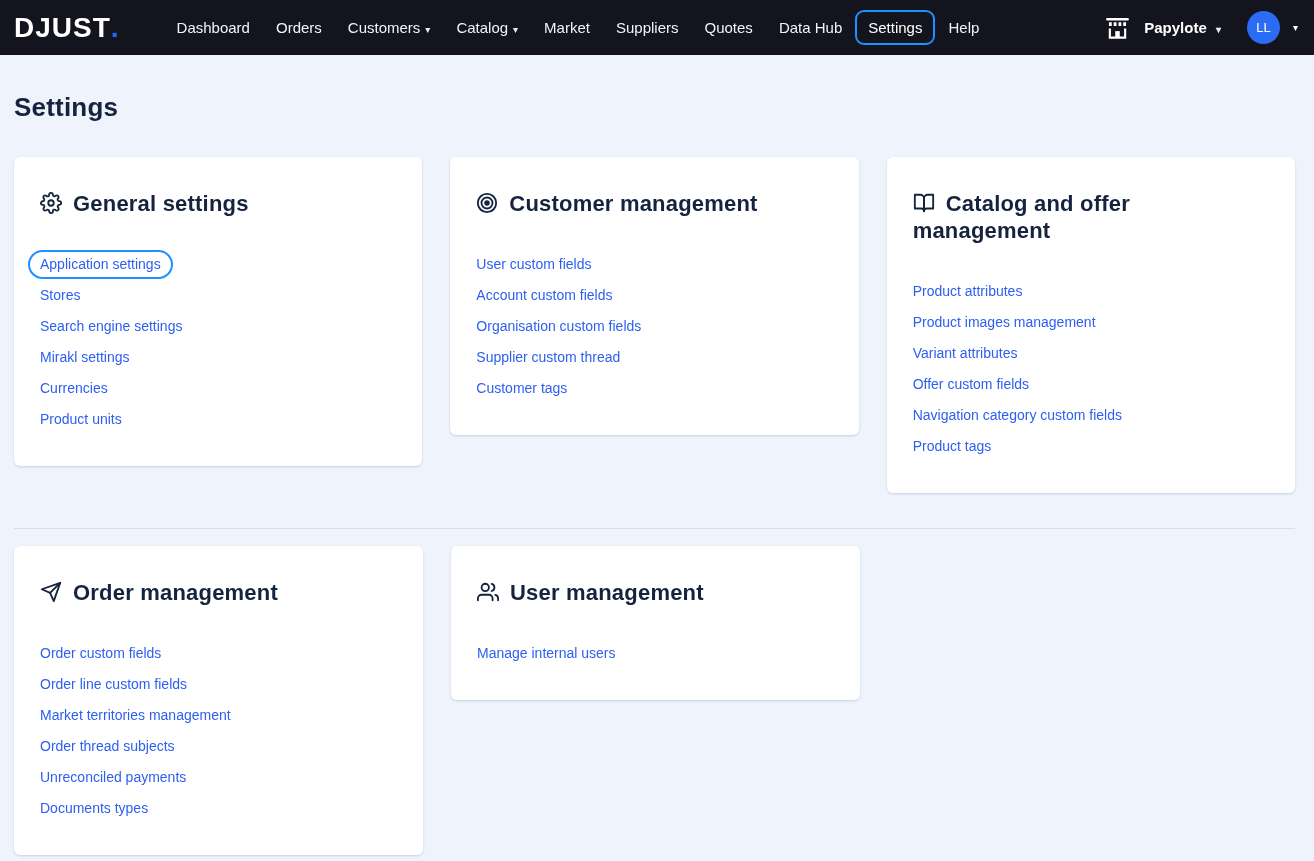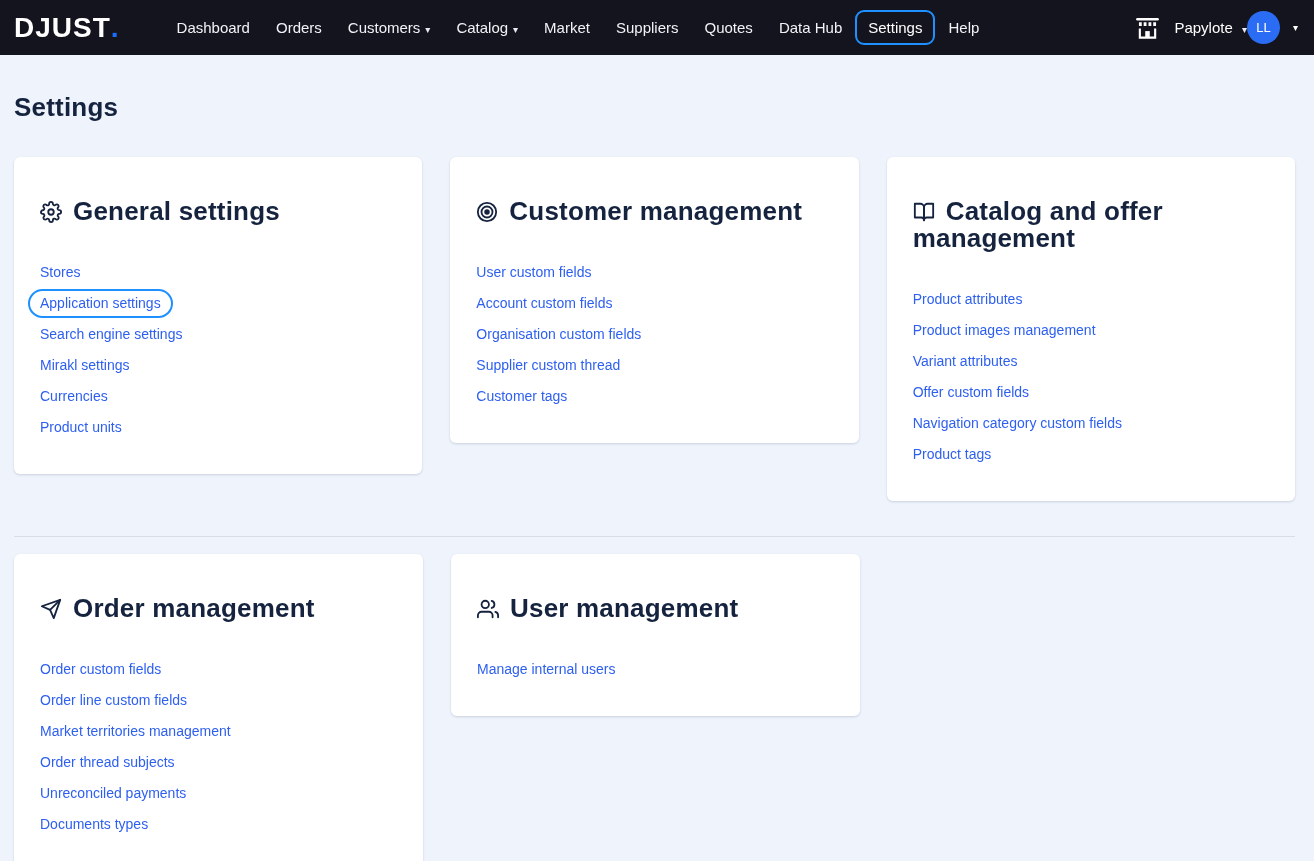--- a/index.html
+++ b/index.html
@@ -36,21 +36,21 @@
     color:#f2f3f7;font-size:15px;font-weight:500;
     padding:7px 11px;border:2px solid transparent;border-radius:9px;
     text-decoration:none;cursor:pointer;white-space:nowrap;
   }
   .nav-item.focused{border-color:var(--focus-ring);color:#ffffff;}
   .nav-caret{font-size:10px;margin-left:5px;color:#e8eaf0;}
   .nav-right{margin-left:auto;display:flex;align-items:center;}
   .store-icon{width:27px;height:27px;color:#ffffff;display:inline-flex;cursor:pointer;}
   .store-icon svg{width:100%;height:100%;}
   .workspace{
-    color:#ffffff;font-size:15px;font-weight:400;margin-left:13px;
+    color:#ffffff;font-size:15px;font-weight:700;margin-left:13px;margin-right:26px;
     cursor:pointer;text-decoration:none;white-space:nowrap;
   }
   .avatar{
     width:33px;height:33px;border-radius:50%;
     background:var(--avatar-bg);color:#ffffff;
     font-size:13px;font-weight:400;
     display:flex;align-items:center;justify-content:center;
     cursor:pointer;
   }
   .caret-small{color:#ffffff;font-size:10px;margin-left:13px;cursor:pointer;}
@@ -60,22 +60,22 @@
     color:var(--heading);font-size:26px;font-weight:700;
     margin:37px 0 34px;letter-spacing:0.2px;
   }
   .cards-row{display:flex;align-items:flex-start;gap:28px;}
   .card{
     background:var(--card-bg);width:409px;border-radius:6px;
     padding:33px 26px 38px;
     box-shadow:0 1px 3px rgba(21,35,63,0.10), 0 1px 2px rgba(21,35,63,0.06);
   }
   .card-title{
-    color:var(--heading);font-size:26px;font-weight:700;
-    margin:8px 0 38px;line-height:27px;letter-spacing:0.2px;
+    color:var(--heading);font-size:22px;font-weight:700;
+    margin:0 0 38px;line-height:27px;letter-spacing:0.2px;
   }
   .card-title.wrap{max-width:300px;}
   .card-icon{
     display:inline-block;width:22px;height:22px;
     vertical-align:-3px;margin-right:11px;color:var(--heading);
   }
   .card-icon svg{width:100%;height:100%;}
   .link-list{display:flex;flex-direction:column;gap:13px;}
   .link-row{line-height:17px;}
   .card-link{
@@ -130,22 +130,22 @@
   <h1>Settings</h1>
 
   <div class="cards-row">
 
     <section class="card">
       <h2 class="card-title"><span class="card-icon"><svg viewBox="0 0 24 24" fill="none" stroke="currentColor" stroke-width="2" stroke-linecap="round" stroke-linejoin="round">
               <circle cx="12" cy="12" r="3"></circle>
               <path d="M19.4 15a1.65 1.65 0 0 0 .33 1.82l.06.06a2 2 0 0 1 0 2.83 2 2 0 0 1-2.83 0l-.06-.06a1.65 1.65 0 0 0-1.82-.33 1.65 1.65 0 0 0-1 1.51V21a2 2 0 0 1-2 2 2 2 0 0 1-2-2v-.09A1.65 1.65 0 0 0 9 19.4a1.65 1.65 0 0 0-1.82.33l-.06.06a2 2 0 0 1-2.83 0 2 2 0 0 1 0-2.83l.06-.06a1.65 1.65 0 0 0 .33-1.82 1.65 1.65 0 0 0-1.51-1H3a2 2 0 0 1-2-2 2 2 0 0 1 2-2h.09A1.65 1.65 0 0 0 4.6 9a1.65 1.65 0 0 0-.33-1.82l-.06-.06a2 2 0 0 1 0-2.83 2 2 0 0 1 2.83 0l.06.06a1.65 1.65 0 0 0 1.82.33H9a1.65 1.65 0 0 0 1-1.51V3a2 2 0 0 1 2-2 2 2 0 0 1 2 2v.09a1.65 1.65 0 0 0 1 1.51 1.65 1.65 0 0 0 1.82-.33l.06-.06a2 2 0 0 1 2.83 0 2 2 0 0 1 0 2.83l-.06.06a1.65 1.65 0 0 0-.33 1.82V9a1.65 1.65 0 0 0 1.51 1H21a2 2 0 0 1 2 2 2 2 0 0 1-2 2h-.09a1.65 1.65 0 0 0-1.51 1z"></path>
             </svg></span><span>General settings</span></h2>
       <div class="link-list">
+        <div class="link-row"><a class="card-link ring">Application settings</a></div>
         <div class="link-row"><a class="card-link">Stores</a></div>
-        <div class="link-row"><a class="card-link ring">Application settings</a></div>
         <div class="link-row"><a class="card-link">Search engine settings</a></div>
         <div class="link-row"><a class="card-link">Mirakl settings</a></div>
         <div class="link-row"><a class="card-link">Currencies</a></div>
         <div class="link-row"><a class="card-link">Product units</a></div>
       </div>
     </section>
 
     <section class="card">
       <h2 class="card-title"><span class="card-icon"><svg viewBox="0 0 24 24" fill="none" stroke="currentColor" stroke-width="2">
               <circle cx="12" cy="12" r="10"></circle>

